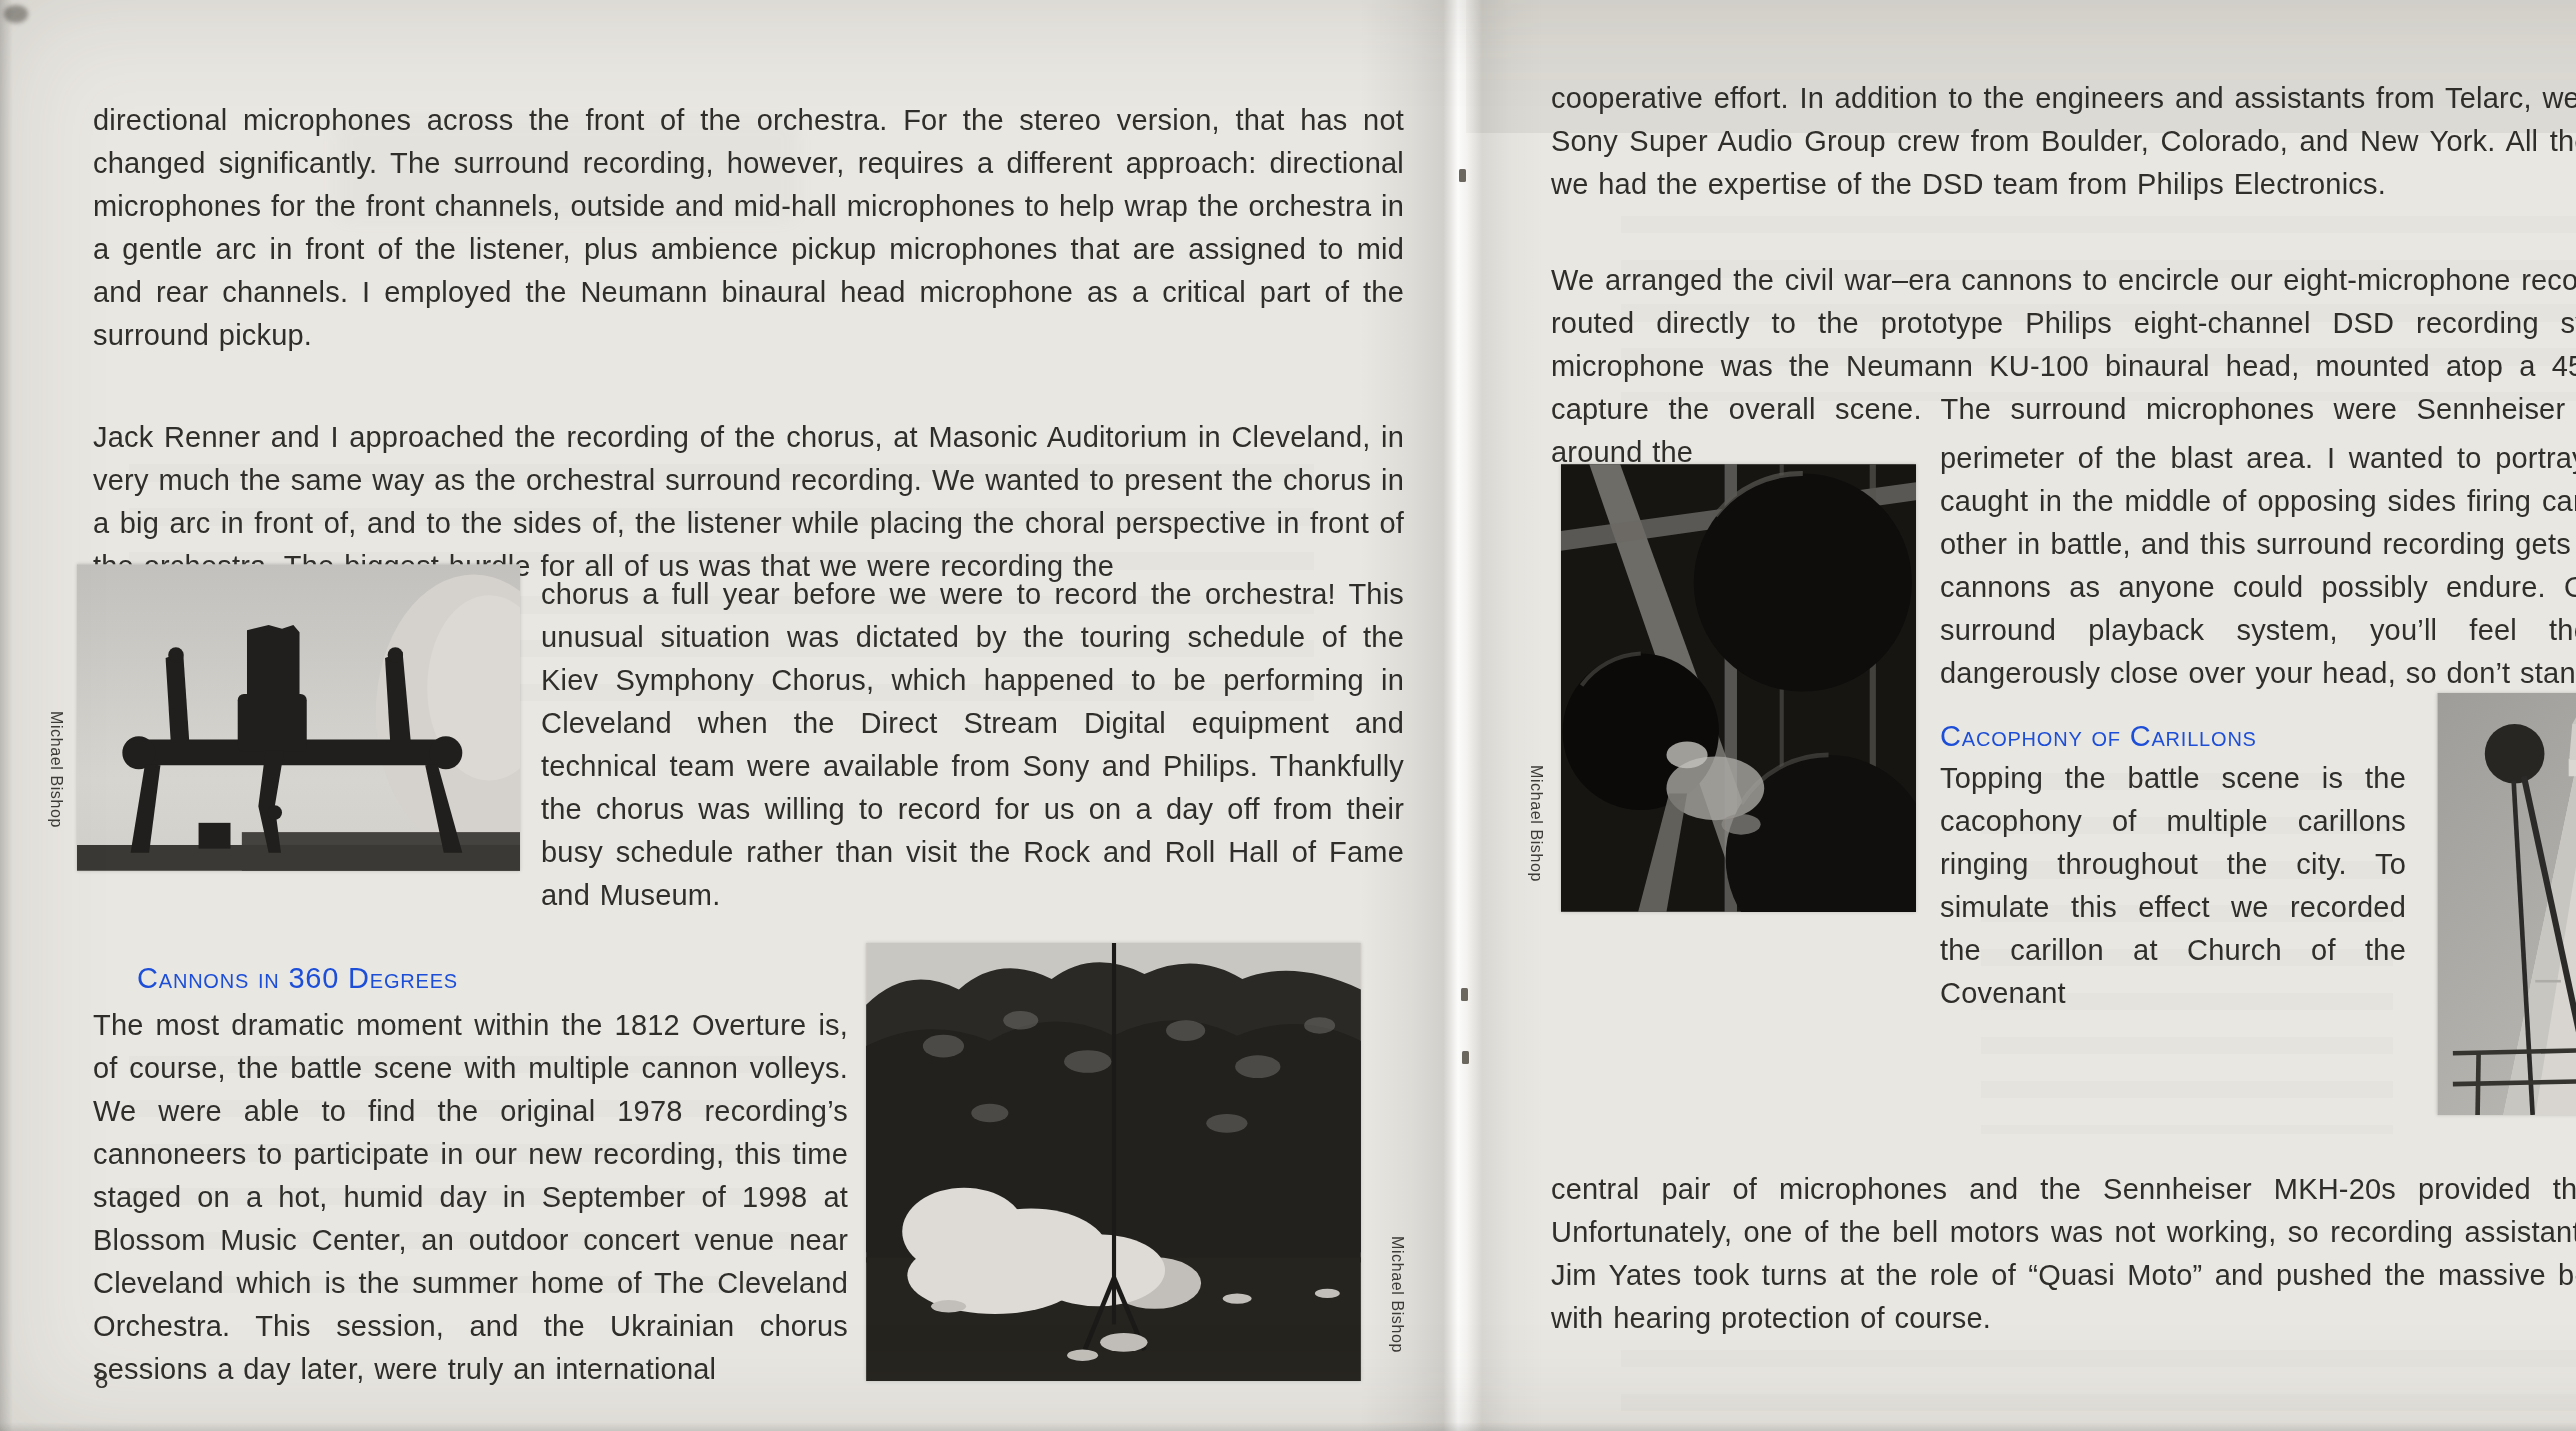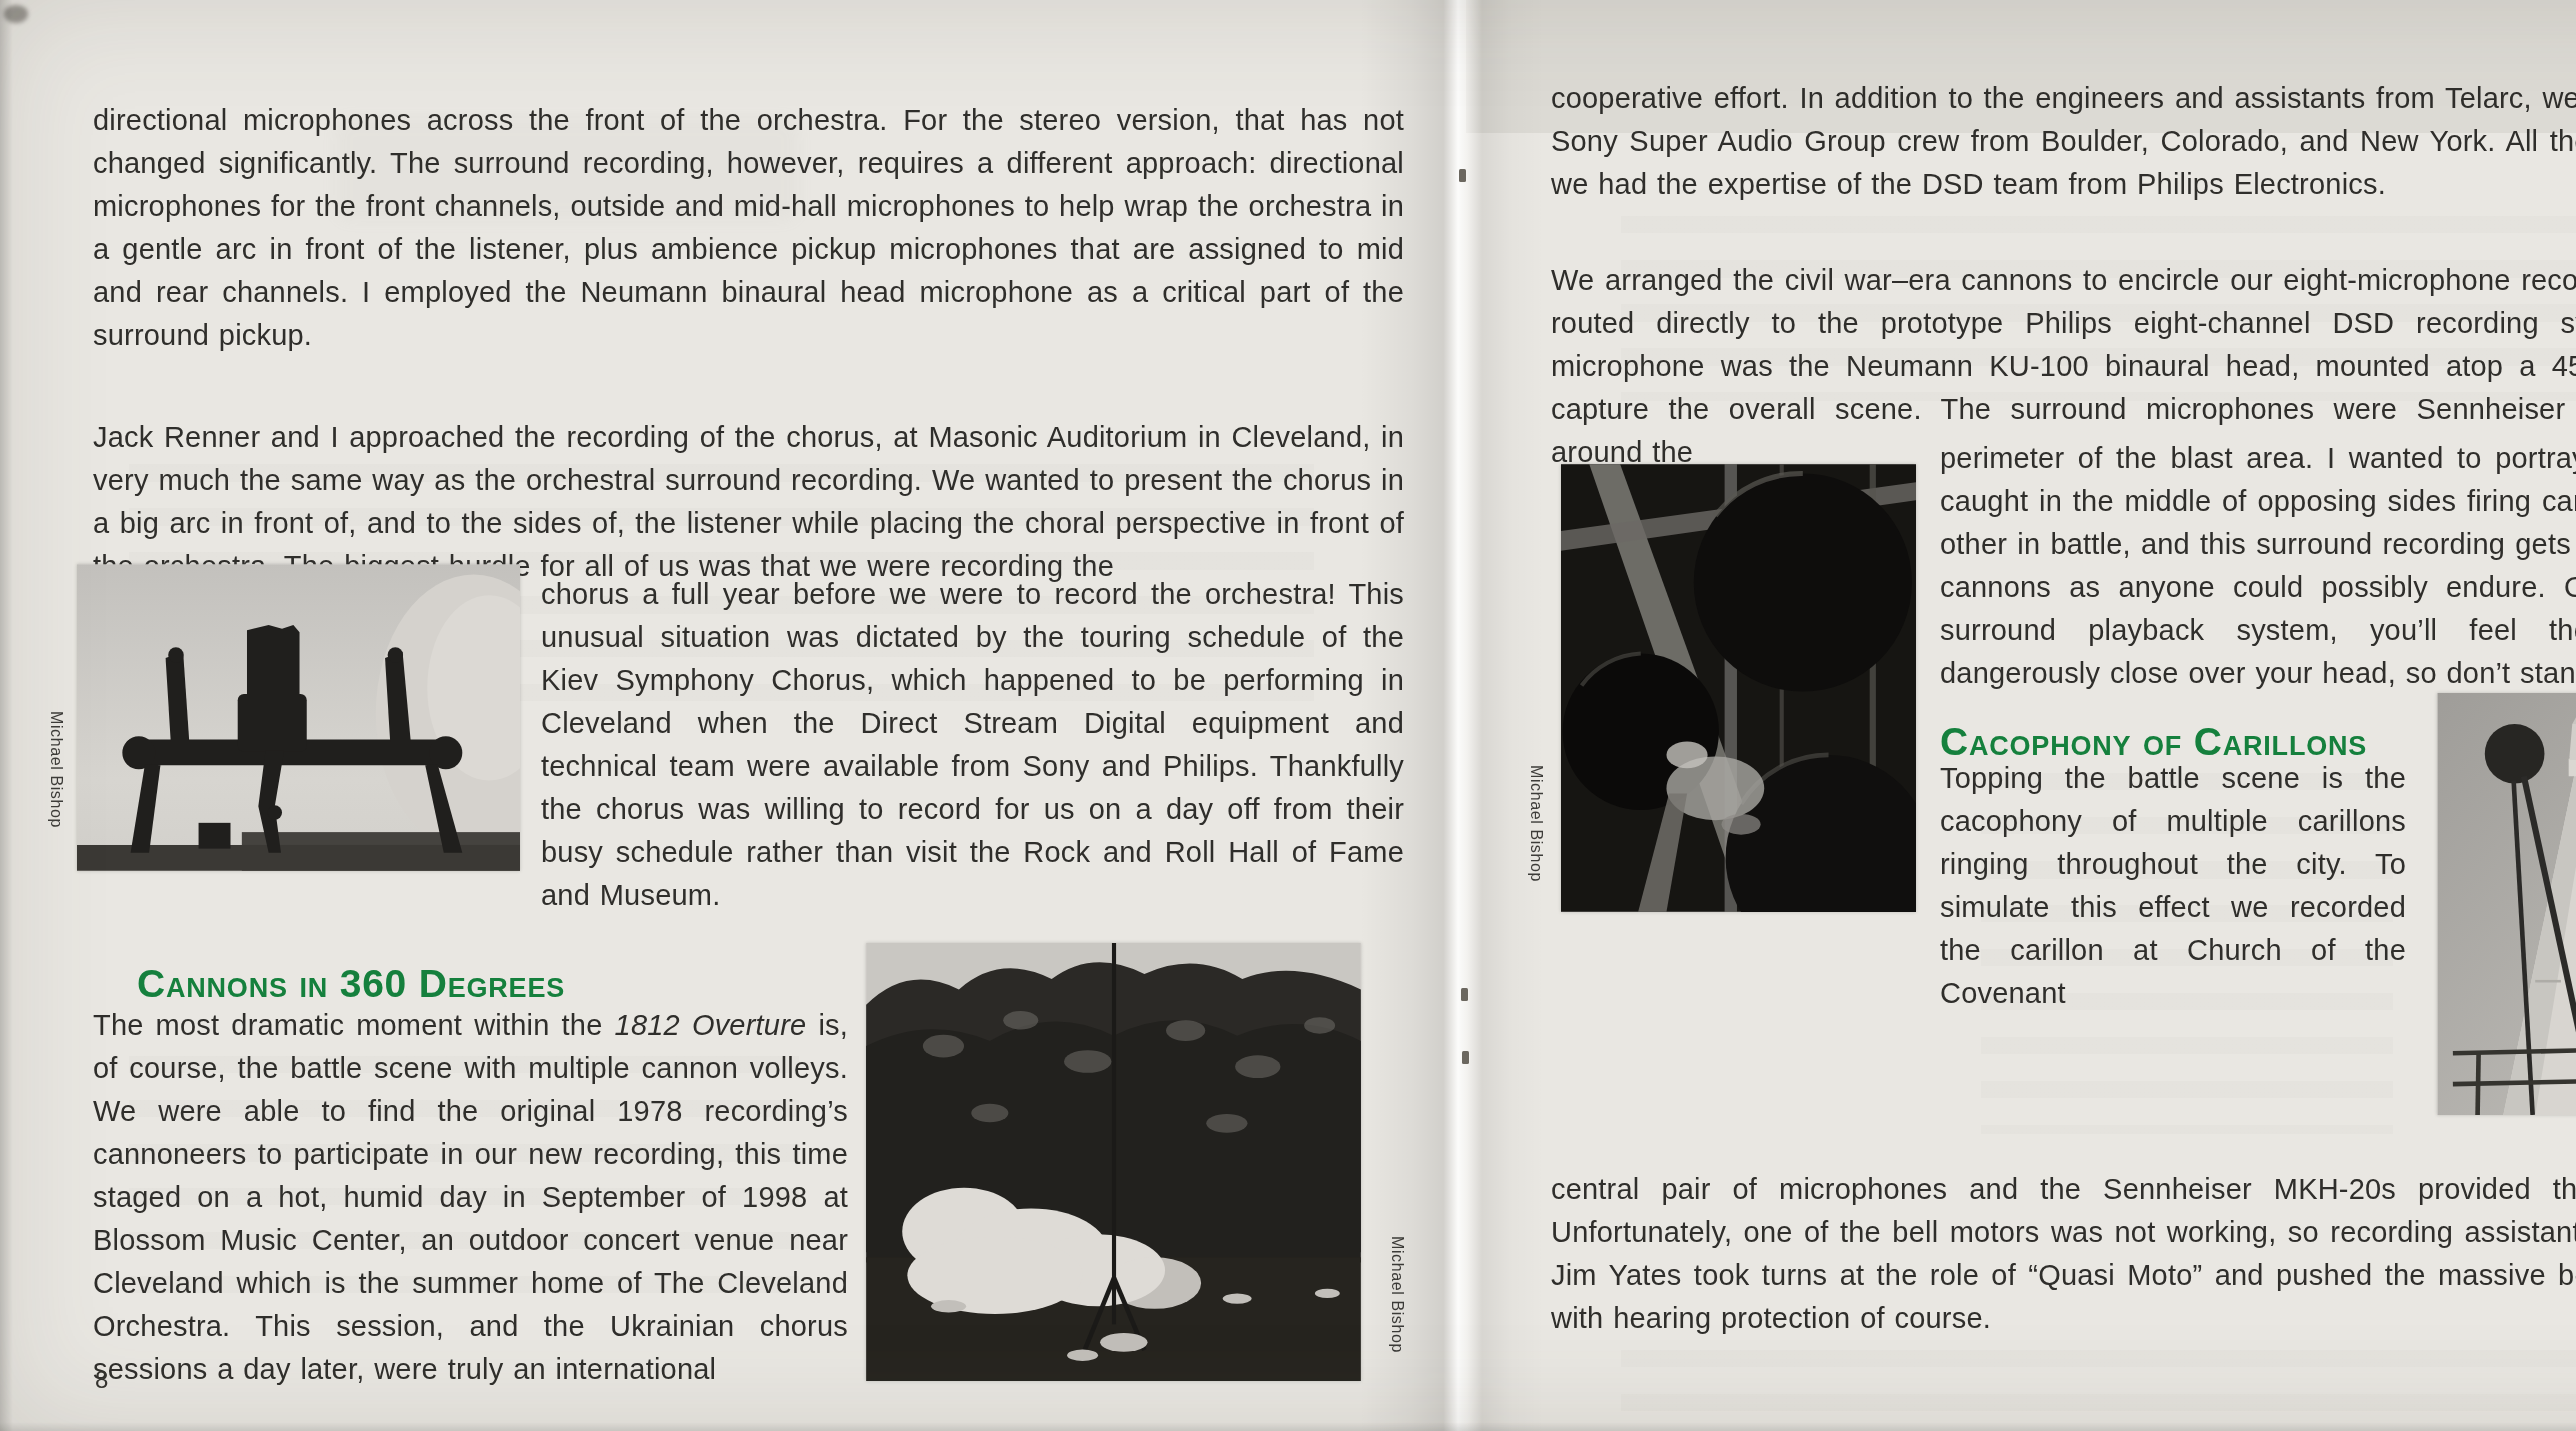--- a/index.html
+++ b/index.html
@@ -18,27 +18,27 @@
   .body-text{
     position:absolute;
     font-size:29px;line-height:43px;
     text-align:justify;
     letter-spacing:0.2px;
     word-spacing:1.5px;
     color:#2f2e2b;
   }
   .heading{
     position:absolute;
-    font-size:39px;
-    font-weight:700;
+    font-size:29px;
+    font-weight:400;
     font-variant:small-caps;
     letter-spacing:0.8px;
-    color:#15803d;
-  }
-  .it{font-style:italic;}
+    color:#1d4ed8;
+  }
+  .it{}
   .pagenum{position:absolute;font-size:24px;color:#34332f;}
   .credit{
     position:absolute;
     font-size:16px;
     letter-spacing:0.6px;
     color:#3d3c39;
     writing-mode:vertical-rl;
     white-space:nowrap;
   }
   .photo{position:absolute;box-shadow:0 0 3.1px rgba(60,58,52,.25);}

